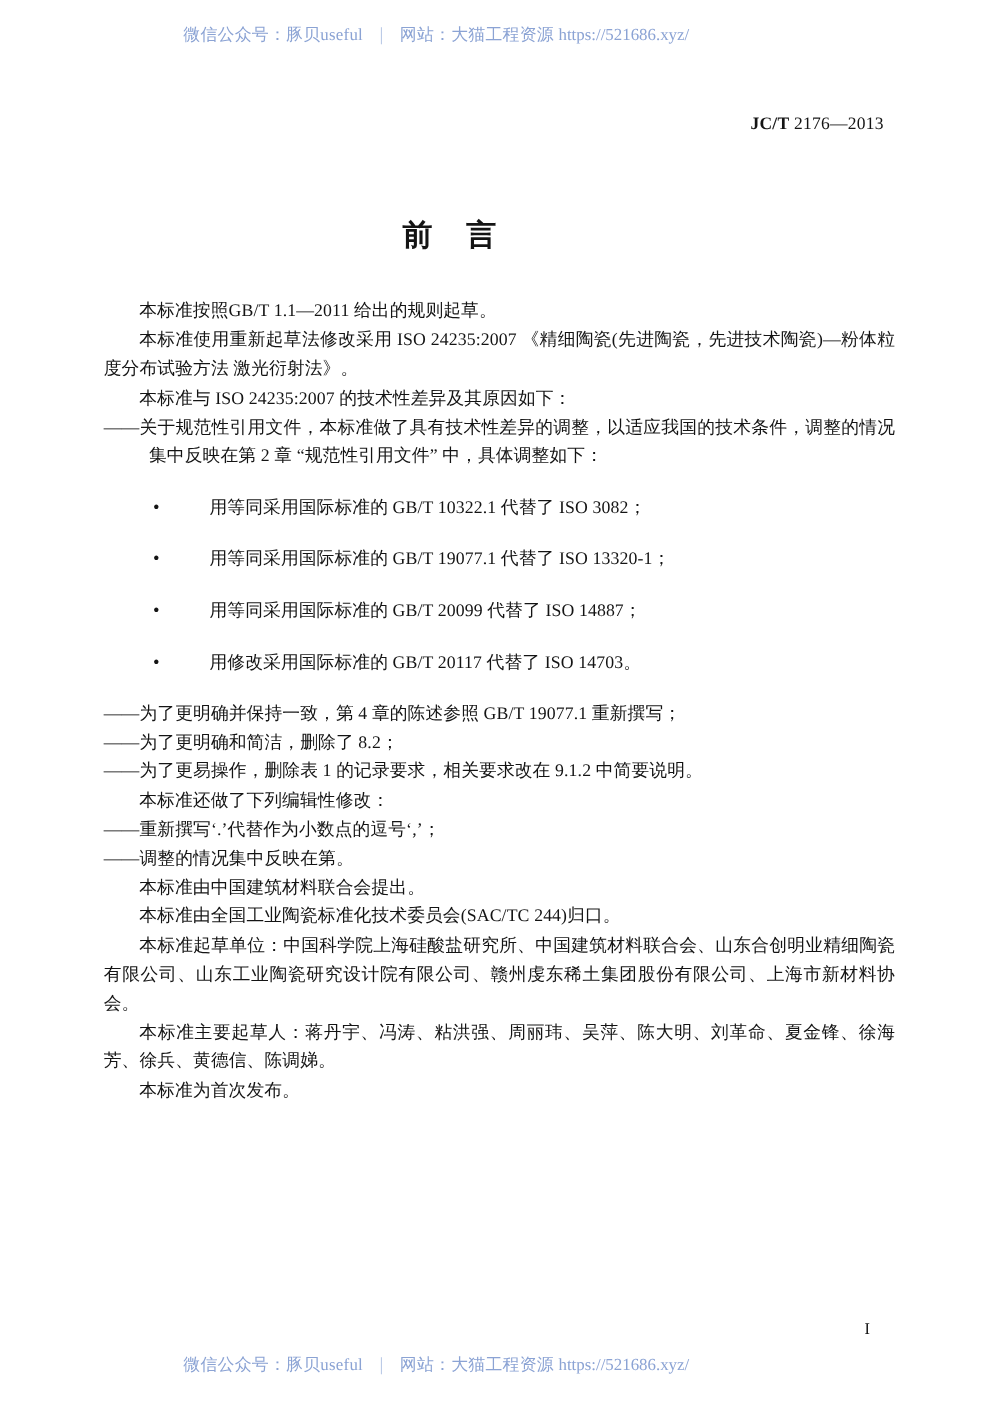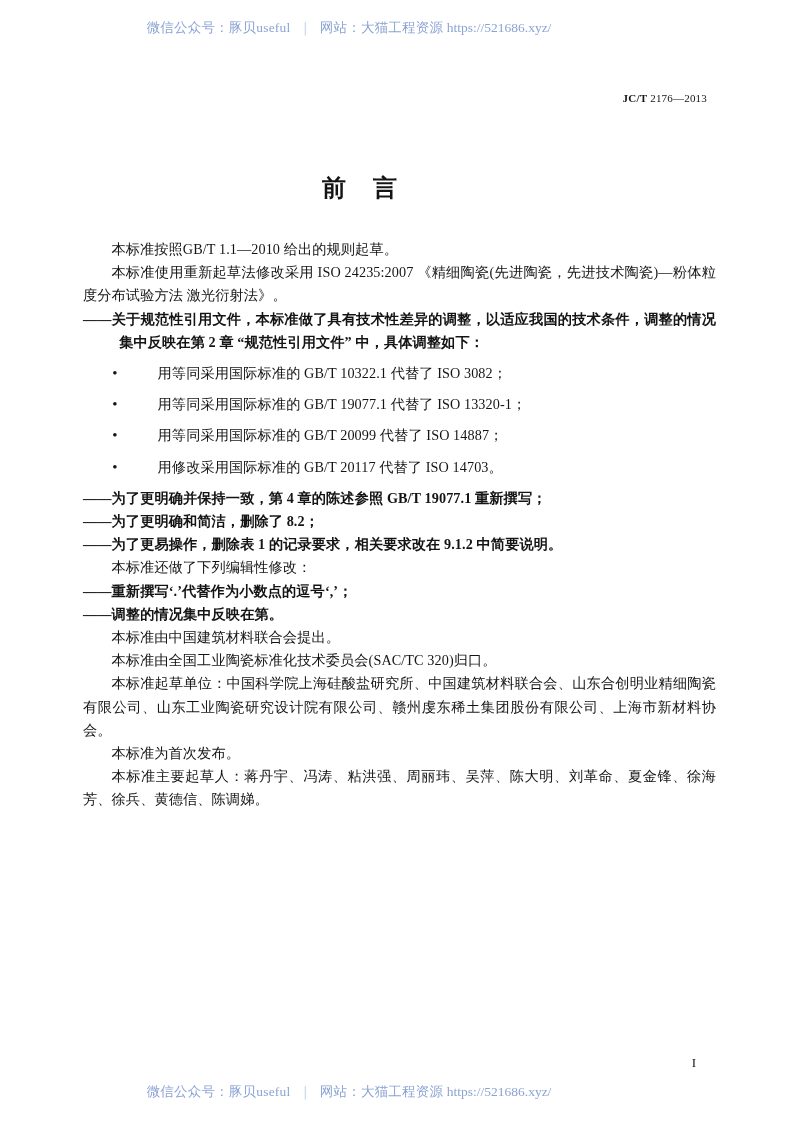--- a/index.html
+++ b/index.html
@@ -44,21 +44,21 @@
     letter-spacing: 0px;
   }
   .watermark-top { top: 19px; }
   .watermark-bottom { top: 1083px; }
 
   
   .running-head {
     position: absolute;
     top: 92px;
     right: 93px;
-    font-size: 11px;
+    font-size: 14px;
     font-family: "Liberation Serif", "DejaVu Serif", serif;
     letter-spacing: 0.2px;
     white-space: nowrap;
   }
   .running-head .rh-prefix { font-weight: bold; }
 
   
   .doc-title {
     position: absolute;
     top: 172px;
@@ -90,25 +90,24 @@
     letter-spacing: 0.1px;
   }
 
   .dash-item {
     margin: 0;
     padding-left: 2.55em;
     text-indent: -2.55em;
     text-align: justify;
     text-justify: inter-character;
     letter-spacing: 0.1px;
-    font-weight: bold;
   }
 
   .bullet-item {
-    margin: 8px;
+    margin: 18px;
     padding-left: 4.6em;
     text-indent: -1.55em;
     text-align: left;
     letter-spacing: 0.1px;
   }
   .bullet-item .bullet-dot {
     display: inline-block;
     width: 1.55em;
     font-size: 15px;
     line-height: 1;
@@ -135,24 +134,25 @@
   <div class="running-head">
     <span class="rh-prefix">JC/T</span><span> 2176—2013</span>
   </div>
 
   <div class="doc-title">
     <span>前</span><span class="title-gap"></span><span>言</span>
   </div>
 
   <div class="body-block">
 
-    <p class="para">本标准按照GB/T 1.1—2010 给出的规则起草。</p>
+    <p class="para">本标准按照GB/T 1.1—2011 给出的规则起草。</p>
 
     <p class="para">本标准使用重新起草法修改采用 ISO 24235:2007 《精细陶瓷(先进陶瓷，先进技术陶瓷)—粉体粒度分布试验方法 激光衍射法》。</p>
 
+    <p class="para">本标准与 ISO 24235:2007 的技术性差异及其原因如下：</p>
 
     <p class="dash-item">——关于规范性引用文件，本标准做了具有技术性差异的调整，以适应我国的技术条件，调整的情况集中反映在第 2 章 “规范性引用文件” 中，具体调整如下：</p>
 
     <p class="bullet-item"><span class="bullet-dot">•</span><span>用等同采用国际标准的 GB/T 10322.1 代替了 ISO 3082；</span></p>
 
     <p class="bullet-item"><span class="bullet-dot">•</span><span>用等同采用国际标准的 GB/T 19077.1 代替了 ISO 13320-1；</span></p>
 
     <p class="bullet-item"><span class="bullet-dot">•</span><span>用等同采用国际标准的 GB/T 20099 代替了 ISO 14887；</span></p>
 
     <p class="bullet-item"><span class="bullet-dot">•</span><span>用修改采用国际标准的 GB/T 20117 代替了 ISO 14703。</span></p>
@@ -165,27 +165,27 @@
     <p class="dash-item">——为了更易操作，删除表 1 的记录要求，相关要求改在 9.1.2 中简要说明。</p>
 
     <p class="para">本标准还做了下列编辑性修改：</p>
 
     <p class="dash-item">——重新撰写‘.’代替作为小数点的逗号‘,’；</p>
 
     <p class="dash-item">——调整的情况集中反映在第。</p>
 
     <p class="para">本标准由中国建筑材料联合会提出。</p>
 
-    <p class="para">本标准由全国工业陶瓷标准化技术委员会(SAC/TC 320)归口。</p>
+    <p class="para">本标准由全国工业陶瓷标准化技术委员会(SAC/TC 244)归口。</p>
 
     <p class="para">本标准起草单位：中国科学院上海硅酸盐研究所、中国建筑材料联合会、山东合创明业精细陶瓷有限公司、山东工业陶瓷研究设计院有限公司、赣州虔东稀土集团股份有限公司、上海市新材料协会。</p>
 
+    <p class="para">本标准主要起草人：蒋丹宇、冯涛、粘洪强、周丽玮、吴萍、陈大明、刘革命、夏金锋、徐海芳、徐兵、黄德信、陈调娣。</p>
+
     <p class="para">本标准为首次发布。</p>
-
-    <p class="para">本标准主要起草人：蒋丹宇、冯涛、粘洪强、周丽玮、吴萍、陈大明、刘革命、夏金锋、徐海芳、徐兵、黄德信、陈调娣。</p>
 
   </div>
 
   <div class="folio">I</div>
 
   <div class="watermark watermark-bottom">
     <span>微信公众号：</span><span>豚贝useful</span><span class="wm-sep">｜</span><span>网站：</span><span>大猫工程资源</span>&nbsp;<span class="wm-url">https://521686.xyz/</span>
   </div>
 
 </div>

